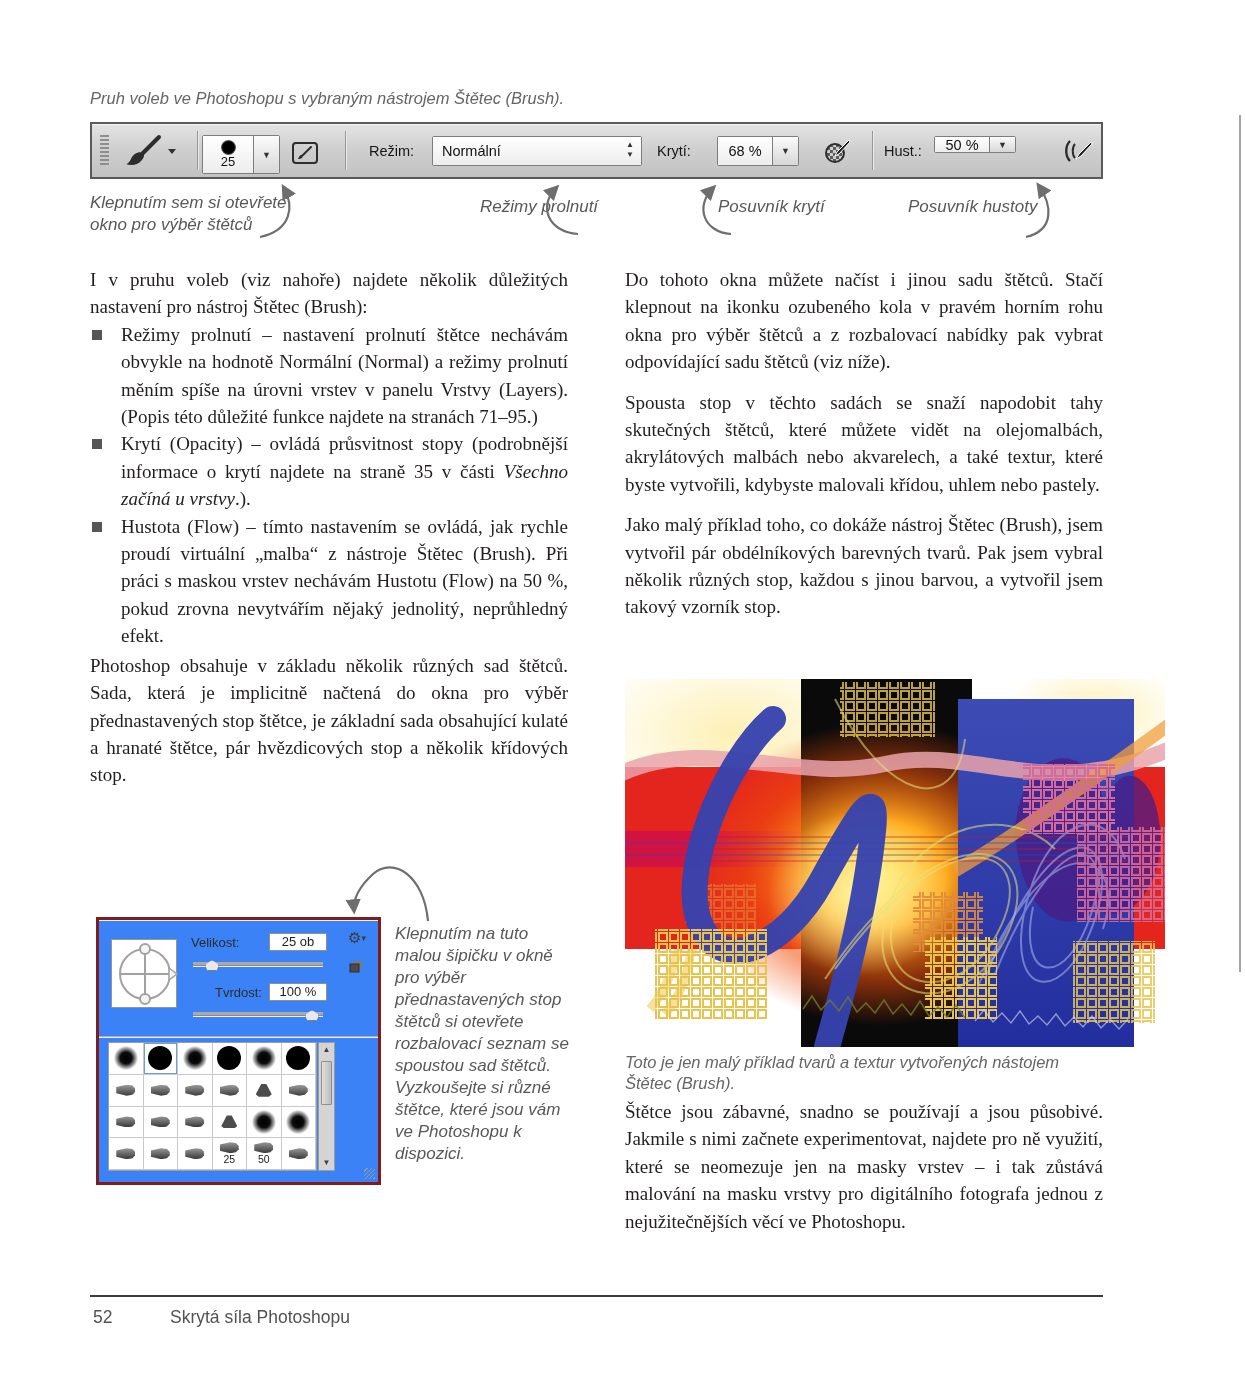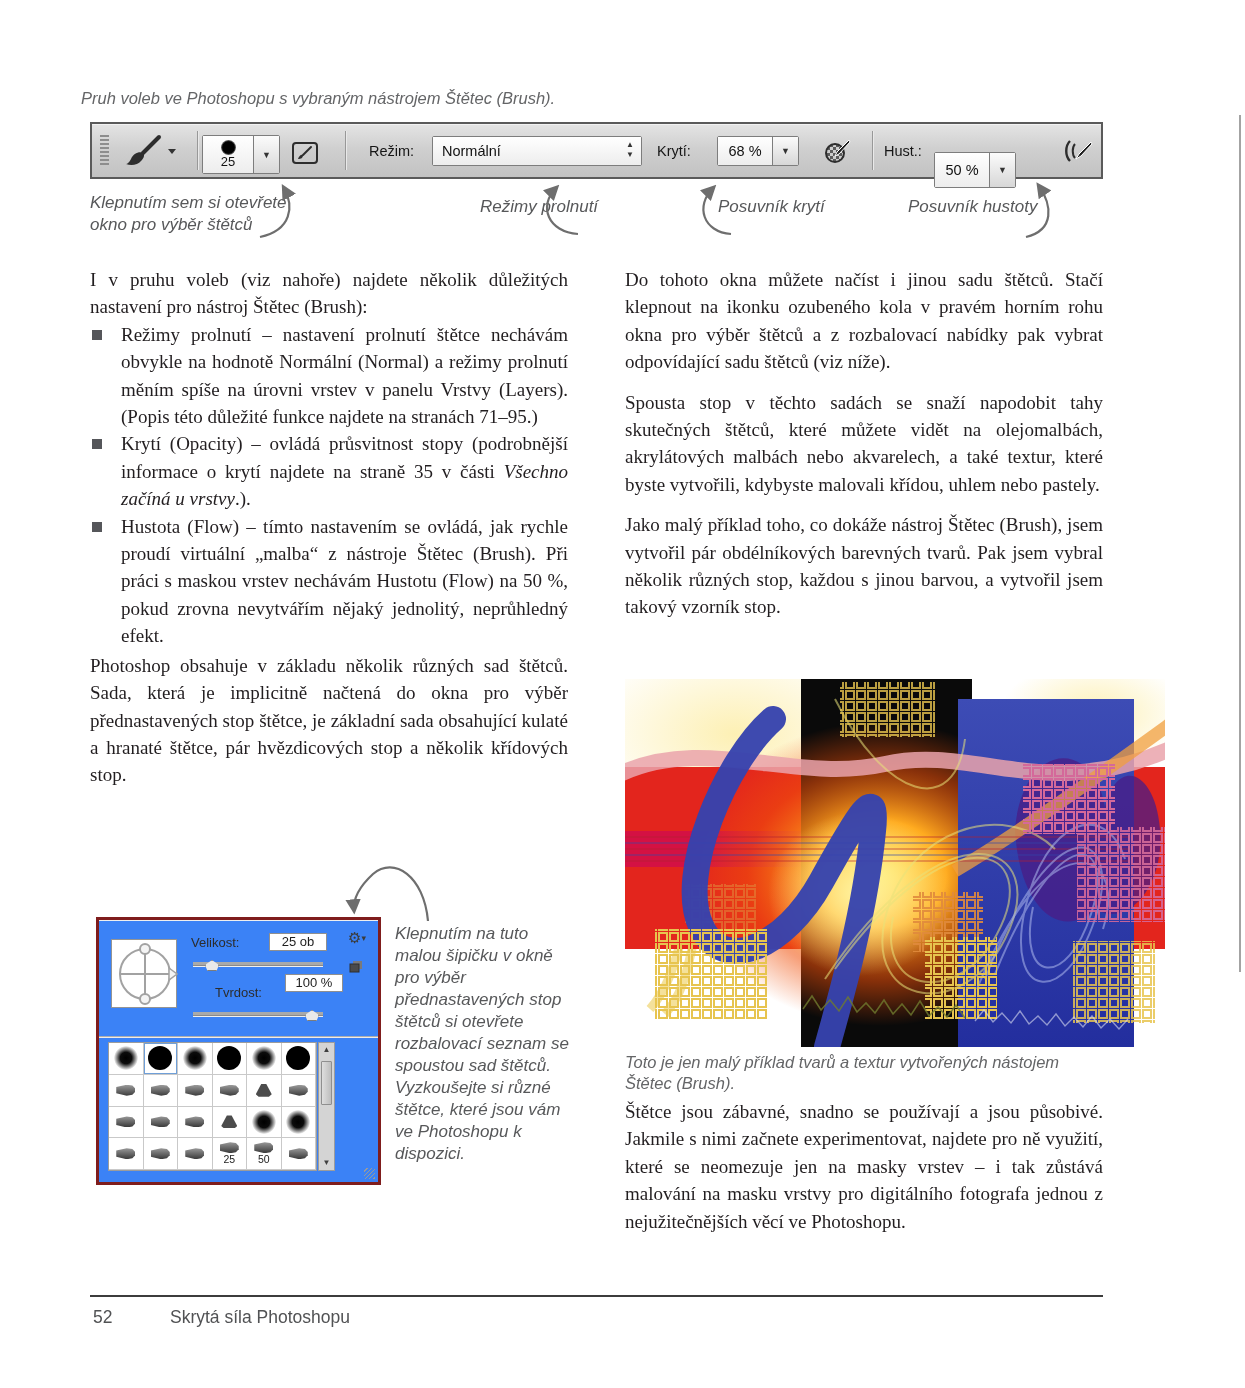--- a/index.html
+++ b/index.html
@@ -69,21 +69,21 @@
   
   svg.overlay{position:absolute;left:0;top:0;width:1245px;height:1388px;pointer-events:none;}
   .edgeline{position:absolute;left:1239px;top:115px;width:2px;height:857px;background:#8c8c8c;opacity:.8;}
   .artwork{position:absolute;left:625px;top:679px;width:540px;height:368px;}
 </style>
 </head>
 <body>
 
 <div class="page">
 
-  <div class="figcap" style="left:81px;top:88px;">Pruh voleb ve Photoshopu s vybraným nástrojem Štětec (Brush).</div>
+  <div class="figcap" style="left:90px;top:88px;">Pruh voleb ve Photoshopu s vybraným nástrojem Štětec (Brush).</div>
 
   <div class="obar">
     <div class="grip"></div>
 
     <div class="toolbtn" style="left:28px;top:8px;width:60px;height:38px;">
       <svg width="40" height="34" viewBox="0 0 40 34">
         <path d="M36,3 L20,19" stroke="#2d2d2d" stroke-width="4" stroke-linecap="round"></path>
         <path d="M20,19 C16,17 10,20 8,25 C6,29 4,30 3,30 C8,32 15,31 18,27 C21,24 22,21 20,19 Z" fill="#2d2d2d"></path>
       </svg>
       <svg width="10" height="8" viewBox="0 0 10 8" style="margin-left:4px">
@@ -135,21 +135,21 @@
           </pattern>
         </defs>
         <circle cx="11" cy="15" r="9" fill="url(#chk)" stroke="#2d2d2d" stroke-width="2"></circle>
         <path d="M25,2 L13,14 L11,18 L15,16 L26,4 Z" fill="#1f1f1f" stroke="#fff" stroke-width="1"></path>
       </svg>
     </div>
     <div class="vsep" style="left:780px;"></div>
 
     <div class="obar-label" style="left:792px;">Hust.:</div>
 
-    <div class="combo" style="left:842px;top:28px;height:36px;">
+    <div class="combo" style="left:842px;top:12px;height:17px;">
       <div class="field" style="width:54px;">50 %</div>
       <div class="dropbtn">▼</div>
     </div>
 
     <div class="toolbtn" style="left:968px;top:13px;width:36px;height:28px;">
       <svg width="32" height="26" viewBox="0 0 32 26">
         <path d="M8,3 C3,8 3,18 8,23" stroke="#2d2d2d" stroke-width="2.4" fill="none"></path>
         <path d="M13,6 C10,9 10,17 13,20" stroke="#2d2d2d" stroke-width="2" fill="none"></path>
         <path d="M29,4 L17,16 L14,21 L19,18 L30,6 Z" fill="#1f1f1f" stroke="#fff" stroke-width="1"></path>
       </svg>
@@ -281,21 +281,21 @@
         <path d="M57,28 L65,34 L57,40 Z" fill="#f4f4f4" stroke="#a2a2a2" stroke-width="1.5"></path>
       </svg>
     </div>
 
     <div class="plabel" style="left:92px;top:15px;">Velikost:</div>
     <div class="pfield" style="left:170px;top:13px;">25 ob</div>
     <div class="ptrack" style="left:94px;top:42px;"></div>
     <div class="pthumb" style="left:106px;top:40px;"></div>
 
     <div class="plabel" style="left:92px;top:65px;margin-left:24px;">Tvrdost:</div>
-    <div class="pfield" style="left:170px;top:54px;margin-left:16px;">100 %</div>
+    <div class="pfield" style="left:170px;top:63px;">100 %</div>
     <div class="ptrack" style="left:94px;top:92px;"></div>
     <div class="pthumb" style="left:206px;top:90px;"></div>
 
     <div style="position:absolute;left:249px;top:9px;font:15px 'DejaVu Sans',sans-serif;color:#3b3b3b;cursor:default;"><span>⚙</span><span style="font-size:9px;vertical-align:2px;">▾</span></div>
     <svg style="position:absolute;left:250px;top:40px;" width="14" height="13" viewBox="0 0 14 13">
       <rect x="4" y="1" width="9" height="8" fill="#7a7a7a"></rect>
       <rect x="1" y="4" width="9" height="8" fill="#4a4a4a" stroke="#2e2e2e" stroke-width="1"></rect>
     </svg>
 
     <div class="pdivider"></div>

